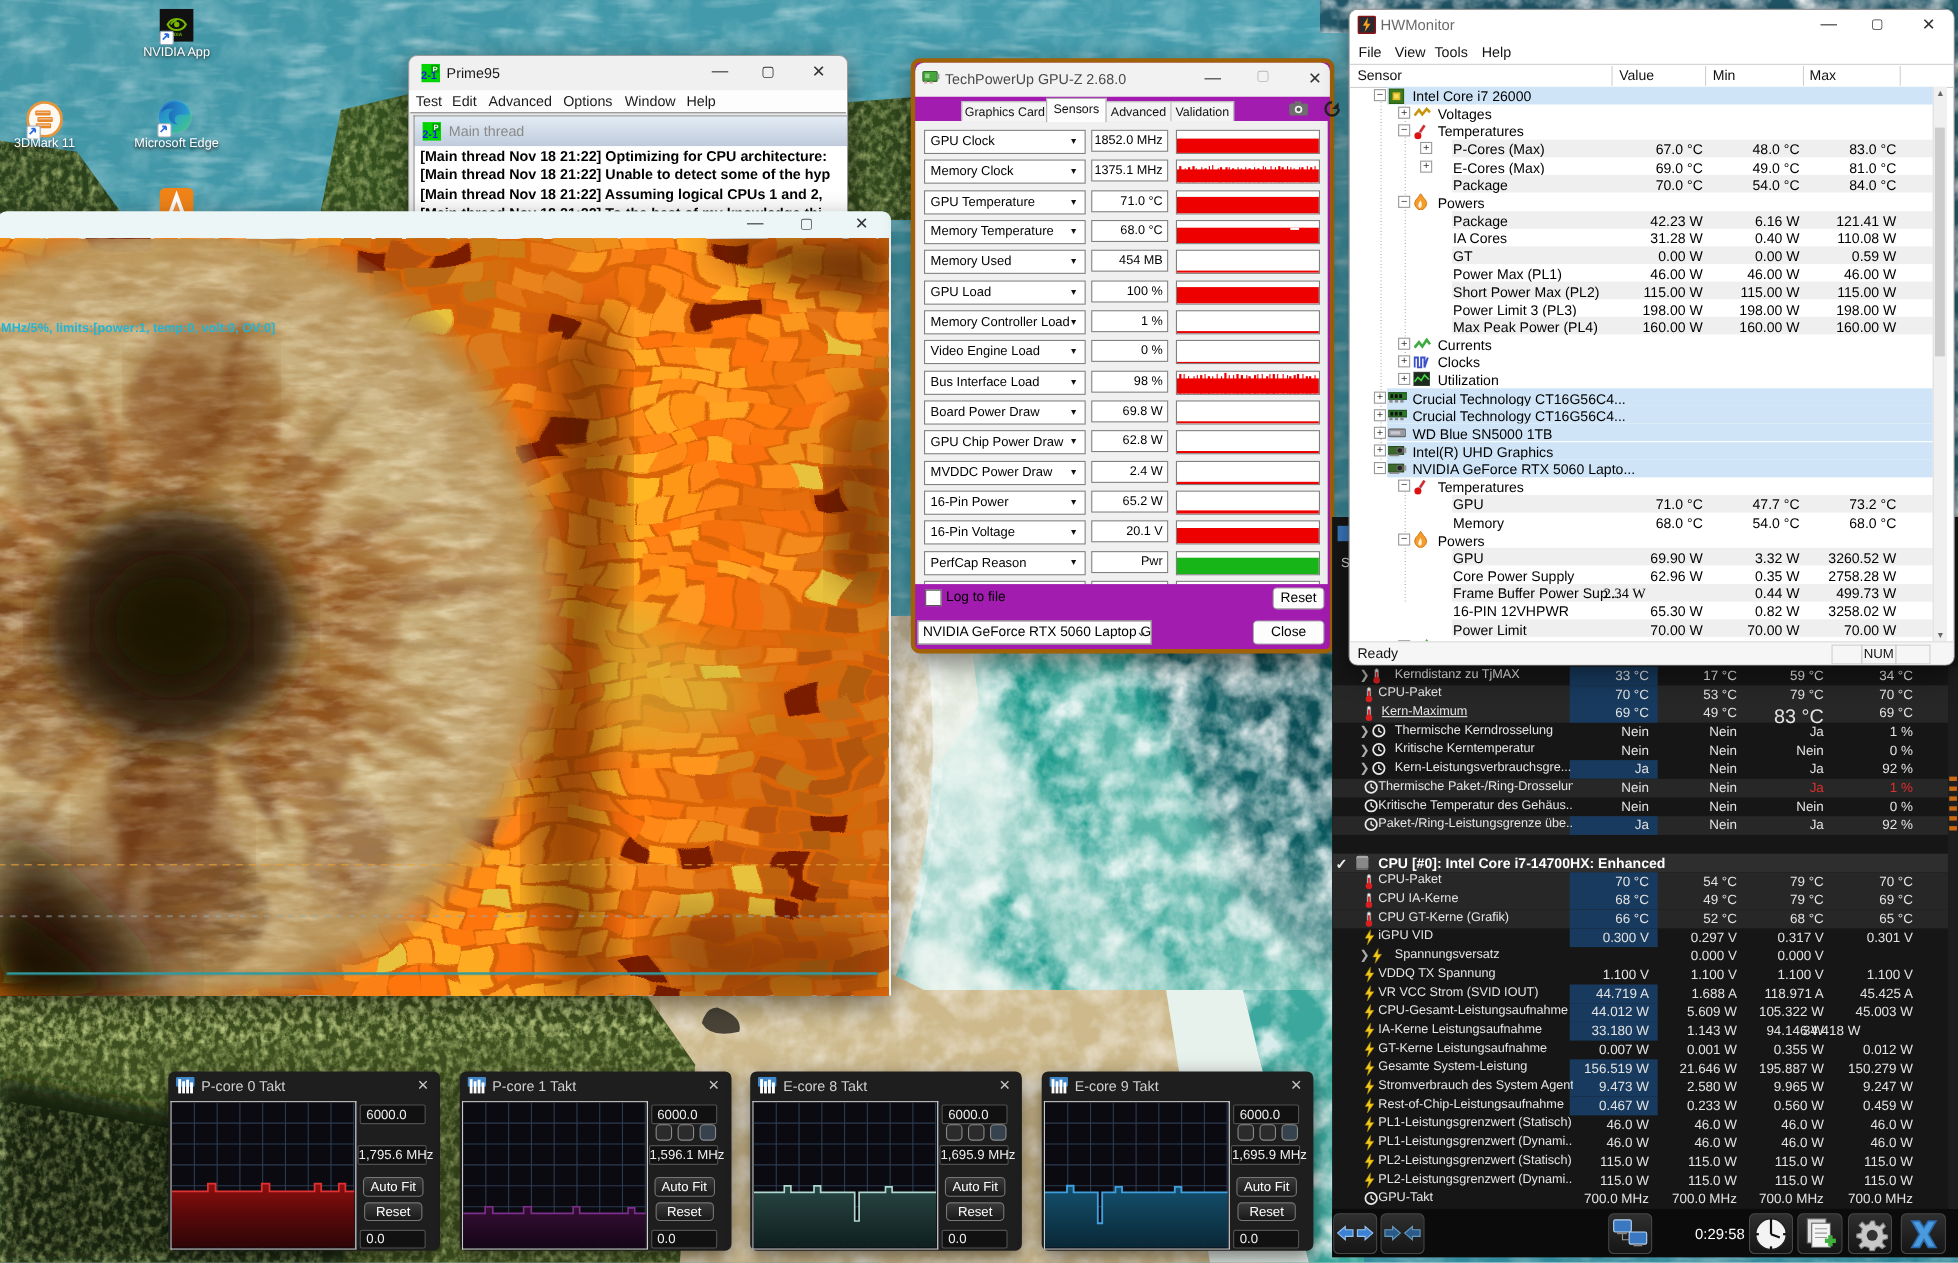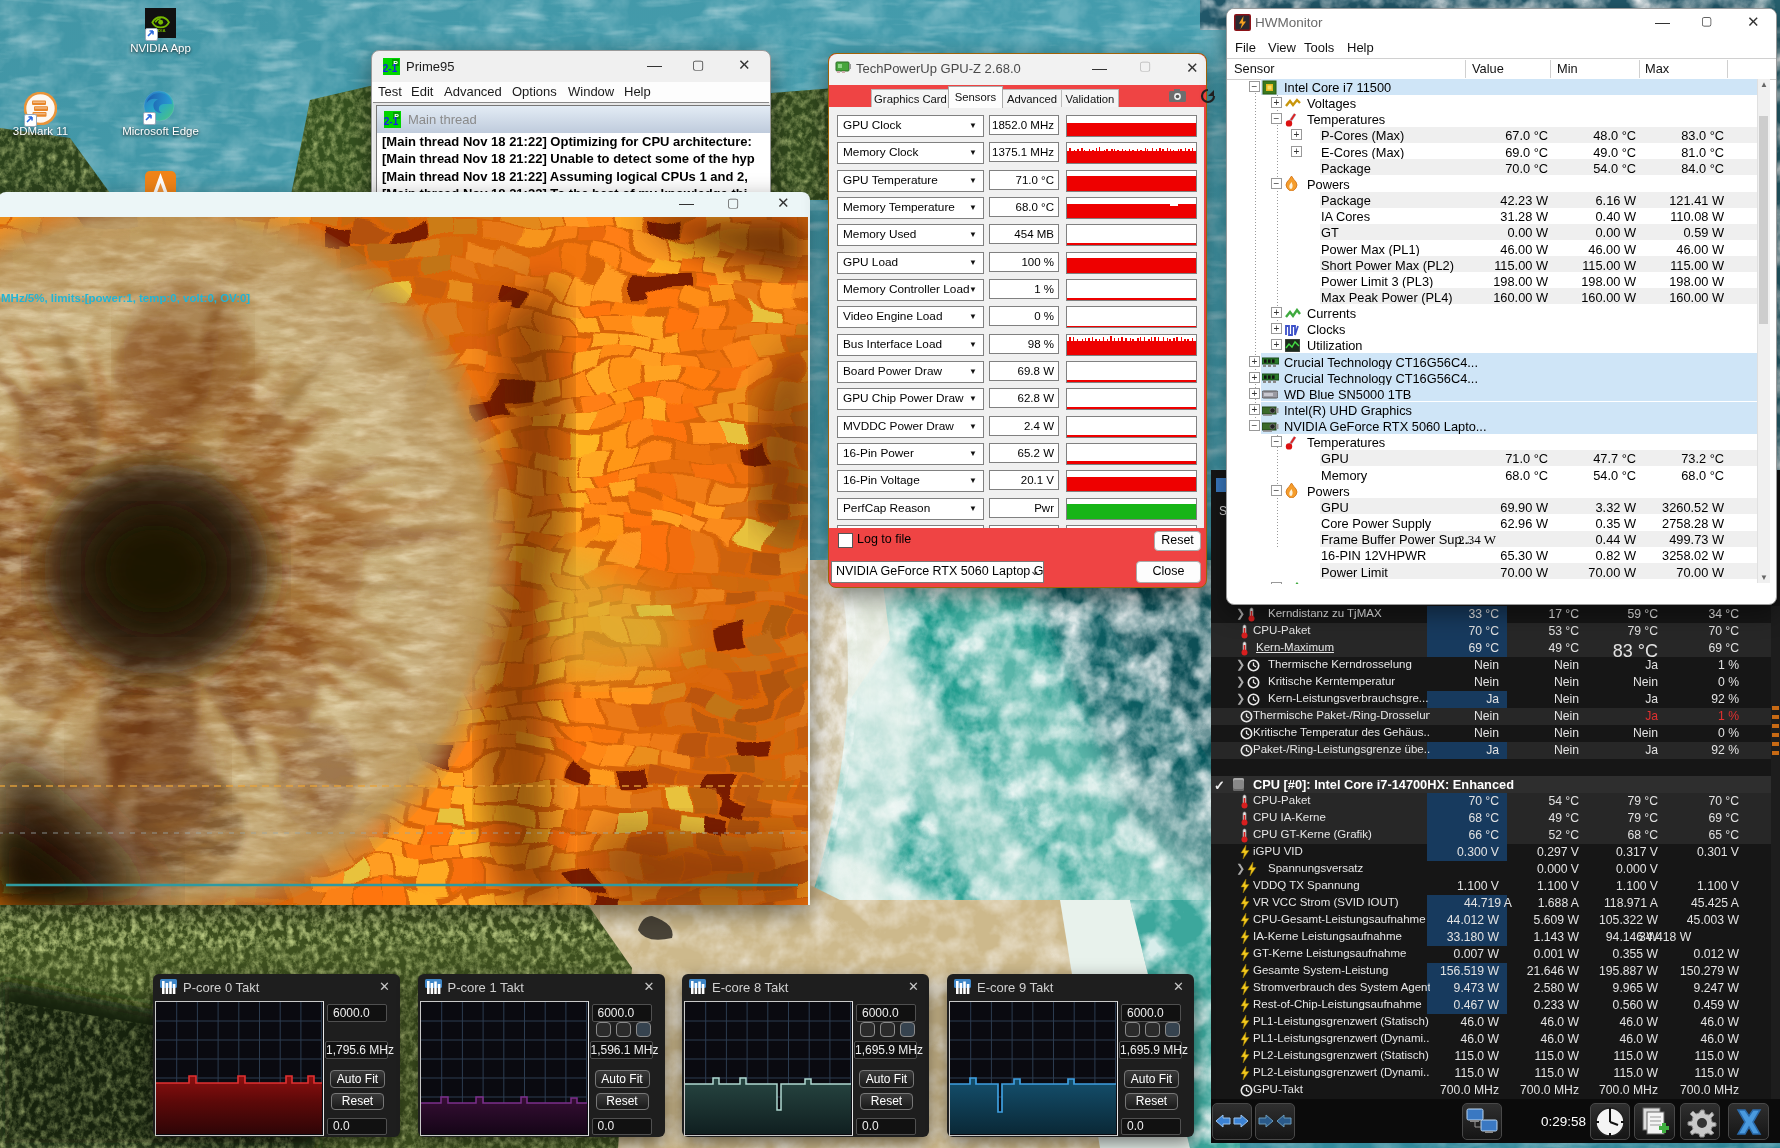--- a/index.html
+++ b/index.html
@@ -1439,21 +1439,21 @@
 </g>
 <path d="M0,520 Q90,590 170,680 Q80,688 0,688 Z" fill="#221004" opacity="0.9" filter="url(#blur24)"></path>
         <path d="M0,600 L120,688 L0,688 Z" fill="#160a02" opacity="0.9" filter="url(#blur16)"></path>
 <text x="3" y="85" font-family="Liberation Sans" font-size="11.5" font-weight="bold" fill="#24b4d4">MHz/5%, limits:[power:1, temp:0, volt:0, OV:0]</text>
 <line x1="0" y1="569" x2="810" y2="569" stroke="#e8a23a" stroke-width="1.4" stroke-dasharray="7 5" opacity="0.9"></line>
 <line x1="0" y1="616" x2="810" y2="616" stroke="#9aa8ac" stroke-width="1.2" stroke-dasharray="5 6" opacity="0.8"></line>
 <line x1="8" y1="668" x2="800" y2="668" stroke="#2f9aa0" stroke-width="2.4"></line>
 </svg></div>
 </div>
 
-<div id="gpuz" class="win" style="left:828px;top:53px;width:377px;height:533px;background:#ef4444;border:1px solid #a16207;border-radius:8px;font-family:'Liberation Sans',sans-serif;">
+<div id="gpuz" class="win" style="left:828px;top:53px;width:377px;height:533px;background:#a21caf;border:4px solid #a16207;border-radius:8px;font-family:'Liberation Sans',sans-serif;">
 
   <div class="abs" style="left:0;top:0;width:100%;height:31px;background:#f2f2f2;border-radius:8px 8px 0 0;">
     <svg class="abs" style="left:6px;top:5px;" width="17" height="17" viewBox="0 0 17 17">
         <rect x="1" y="3" width="13" height="9" rx="1" fill="#46a53c" stroke="#2c6e26"></rect>
         <rect x="3" y="5" width="4" height="4" fill="#8fd487"></rect>
         <rect x="2" y="12" width="3" height="2" fill="#caa"></rect>
         <rect x="7" y="12" width="3" height="2" fill="#caa"></rect>
         <rect x="14" y="5" width="2" height="5" fill="#999"></rect>
       </svg>
     <span class="abs" style="left:27px;top:7px;font-size:13px;color:#4a4a4a;">TechPowerUp GPU-Z 2.68.0</span>
@@ -1808,21 +1808,21 @@
     <div style="position:absolute;left:42px;top:409.0px;font-size:11.5px;color:#e6e6e6;white-space:nowrap;width:177px;overflow:hidden;">VDDQ TX Spannung</div>
     <div style="position:absolute;left:188px;top:409.0px;width:100px;text-align:right;font-size:12.2px;color:#e2e2e2;white-space:nowrap;">1.100 V</div>
     <div style="position:absolute;left:268px;top:409.0px;width:100px;text-align:right;font-size:12.2px;color:#e2e2e2;white-space:nowrap;">1.100 V</div>
     <div style="position:absolute;left:347px;top:409.0px;width:100px;text-align:right;font-size:12.2px;color:#e2e2e2;white-space:nowrap;">1.100 V</div>
     <div style="position:absolute;left:428px;top:409.0px;width:100px;text-align:right;font-size:12.2px;color:#e2e2e2;white-space:nowrap;">1.100 V</div>
     <div style="position:absolute;left:216px;top:424.5px;width:80px;height:17px;background:#173a5e;"></div>
     <div style="position:absolute;left:29px;top:425.5px;"><svg width="10" height="14" viewBox="0 0 10 14">
         <path d="M6 0 L1 8 L4.2 8 L3 14 L9 5.5 L5.6 5.5 Z" fill="#f2c81e" stroke="#9a7a00" stroke-width="0.5"></path>
       </svg></div>
     <div style="position:absolute;left:42px;top:426.0px;font-size:11.5px;color:#e6e6e6;white-space:nowrap;width:177px;overflow:hidden;">VR VCC Strom (SVID IOUT)</div>
-    <div style="position:absolute;left:188px;top:426.0px;width:100px;text-align:right;font-size:12.2px;color:#e2e2e2;white-space:nowrap;margin-left:13px;">44.719 A</div>
+    <div style="position:absolute;left:188px;top:426.0px;width:100px;text-align:right;font-size:12.2px;color:#e2e2e2;white-space:nowrap;">44.719 A</div>
     <div style="position:absolute;left:268px;top:426.0px;width:100px;text-align:right;font-size:12.2px;color:#e2e2e2;white-space:nowrap;">1.688 A</div>
     <div style="position:absolute;left:347px;top:426.0px;width:100px;text-align:right;font-size:12.2px;color:#e2e2e2;white-space:nowrap;">118.971 A</div>
     <div style="position:absolute;left:428px;top:426.0px;width:100px;text-align:right;font-size:12.2px;color:#e2e2e2;white-space:nowrap;">45.425 A</div>
     <div style="position:absolute;left:216px;top:441.5px;width:80px;height:17px;background:#173a5e;"></div>
     <div style="position:absolute;left:29px;top:442.5px;"><svg width="10" height="14" viewBox="0 0 10 14">
         <path d="M6 0 L1 8 L4.2 8 L3 14 L9 5.5 L5.6 5.5 Z" fill="#f2c81e" stroke="#9a7a00" stroke-width="0.5"></path>
       </svg></div>
     <div style="position:absolute;left:42px;top:443.0px;font-size:11.5px;color:#e6e6e6;white-space:nowrap;width:177px;overflow:hidden;">CPU-Gesamt-Leistungsaufnahme</div>
     <div style="position:absolute;left:188px;top:443.0px;width:100px;text-align:right;font-size:12.2px;color:#e2e2e2;white-space:nowrap;">44.012 W</div>
     <div style="position:absolute;left:268px;top:443.0px;width:100px;text-align:right;font-size:12.2px;color:#e2e2e2;white-space:nowrap;">5.609 W</div>
@@ -2018,21 +2018,21 @@
       <div style="position:absolute;left:28px;top:78px;width:1px;height:339px;background-image:linear-gradient(#999 1px,transparent 1px);background-size:1px 3px;"></div>
       <div style="position:absolute;left:50px;top:86px;width:1px;height:226px;background-image:linear-gradient(#999 1px,transparent 1px);background-size:1px 3px;"></div>
       <div style="position:absolute;left:50px;top:426px;width:1px;height:113px;background-image:linear-gradient(#999 1px,transparent 1px);background-size:1px 3px;"></div>
       <div style="position:absolute;left:34px;top:69.5px;width:497px;height:16px;background:#cfe5f7;"></div>
       <div style="position:absolute;left:22px;top:72.0px;width:11px;height:11px;background:#fff;border:1px solid #999;font-size:10px;line-height:10px;text-align:center;color:#333;box-sizing:border-box;">−</div>
       <div style="position:absolute;left:35px;top:70.5px;"><svg width="15" height="15" viewBox="0 0 15 15">
           <rect x="1" y="1" width="13" height="13" fill="#3a7a1e" stroke="#2a5a12"></rect>
           <rect x="4" y="4" width="7" height="7" fill="#e8b820"></rect>
           <rect x="5.5" y="5.5" width="4" height="4" fill="#f6de6a"></rect>
         </svg></div>
-      <div style="position:absolute;left:57px;top:71.0px;font-size:12.8px;color:#000;white-space:nowrap;">Intel Core i7 11500</div>
+      <div style="position:absolute;left:57px;top:71.0px;font-size:12.8px;color:#000;white-space:nowrap;">Intel Core i7 26000</div>
       <div style="position:absolute;left:44px;top:88.2px;width:11px;height:11px;background:#fff;border:1px solid #999;font-size:10px;line-height:10px;text-align:center;color:#333;box-sizing:border-box;">+</div>
       <div style="position:absolute;left:58px;top:86.7px;"><svg width="16" height="12" viewBox="0 0 16 12">
           <path d="M1 8 L5 3 L8 7 L12 2 L15 5" fill="none" stroke="#c8960c" stroke-width="2.4"></path>
         </svg></div>
       <div style="position:absolute;left:80px;top:87.2px;font-size:12.8px;color:#000;white-space:nowrap;">Voltages</div>
       <div style="position:absolute;left:44px;top:104.3px;width:11px;height:11px;background:#fff;border:1px solid #999;font-size:10px;line-height:10px;text-align:center;color:#333;box-sizing:border-box;">−</div>
       <div style="position:absolute;left:58px;top:102.8px;"><svg width="15" height="15" viewBox="0 0 15 15">
           <line x1="10" y1="2" x2="4" y2="11" stroke="#b8b8c8" stroke-width="3"></line>
           <circle cx="4" cy="11.4" r="3.2" fill="#dd1111"></circle>
           <line x1="10" y1="2" x2="6" y2="8" stroke="#dd2222" stroke-width="2"></line>
@@ -2206,20 +2206,26 @@
       <div style="position:absolute;left:58px;top:571.1px;"><svg width="16" height="12" viewBox="0 0 16 12">
           <path d="M1 9 L5 4 L8 8 L12 2 L15 6" fill="none" stroke="#3faa3f" stroke-width="2.4"></path>
         </svg></div>
       <div style="position:absolute;left:80px;top:571.6px;font-size:12.8px;color:#000;white-space:nowrap;">Currents</div>
     </div>
   <div class="abs" style="left:530px;top:70px;width:12px;height:504px;background:#f0f0f0;border-left:1px solid #e0e0e0;">
     <div class="abs" style="left:2px;top:1px;font-size:8px;color:#666;">▲</div>
     <div class="abs" style="left:1px;top:37px;width:9px;height:208px;background:#cdcdcd;"></div>
     <div class="abs" style="left:2px;bottom:1px;font-size:8px;color:#666;">▼</div>
   </div>
+  <div class="abs" style="left:0;top:574px;width:100%;height:21px;background:#f6f6f6;border-top:1px solid #dcdcdc;">
+    <span class="abs" style="left:7px;top:2px;font-size:12.8px;color:#111;">Ready</span>
+    <div class="abs" style="left:438px;top:2px;width:26px;height:16px;border:1px solid #d0d0d0;"></div>
+    <div class="abs" style="left:465px;top:2px;width:30px;height:16px;border:1px solid #d0d0d0;font-size:12px;color:#111;text-align:center;line-height:15px;">NUM</div>
+    <div class="abs" style="left:496px;top:2px;width:30px;height:16px;border:1px solid #d0d0d0;"></div>
+  </div>
 </div>
 
 <div id="graphs" class="abs" style="left:0;top:960px;width:1250px;height:188px;">
     <style>.gw{position:absolute;top:14px;width:247px;height:163px;background:#1e1e1e;border-radius:6px;box-shadow:0 6px 18px rgba(0,0,0,.5);}</style>
     <div class="gw" style="left:153.0px;">
       <div class="abs" style="left:7px;top:5px;"><svg width="17" height="17" viewBox="0 0 17 17">
           <rect width="17" height="9" rx="1.5" fill="#3f87c8"></rect>
           <rect x="2" y="2" width="2.6" height="13" fill="#fff"></rect>
           <rect x="5.6" y="4" width="2.6" height="11" fill="#fff"></rect>
           <rect x="9.2" y="2.5" width="2.6" height="12.5" fill="#fff"></rect>

